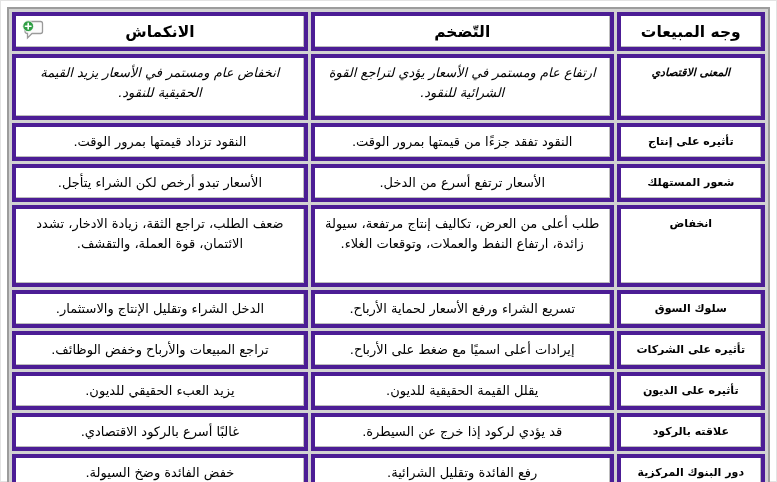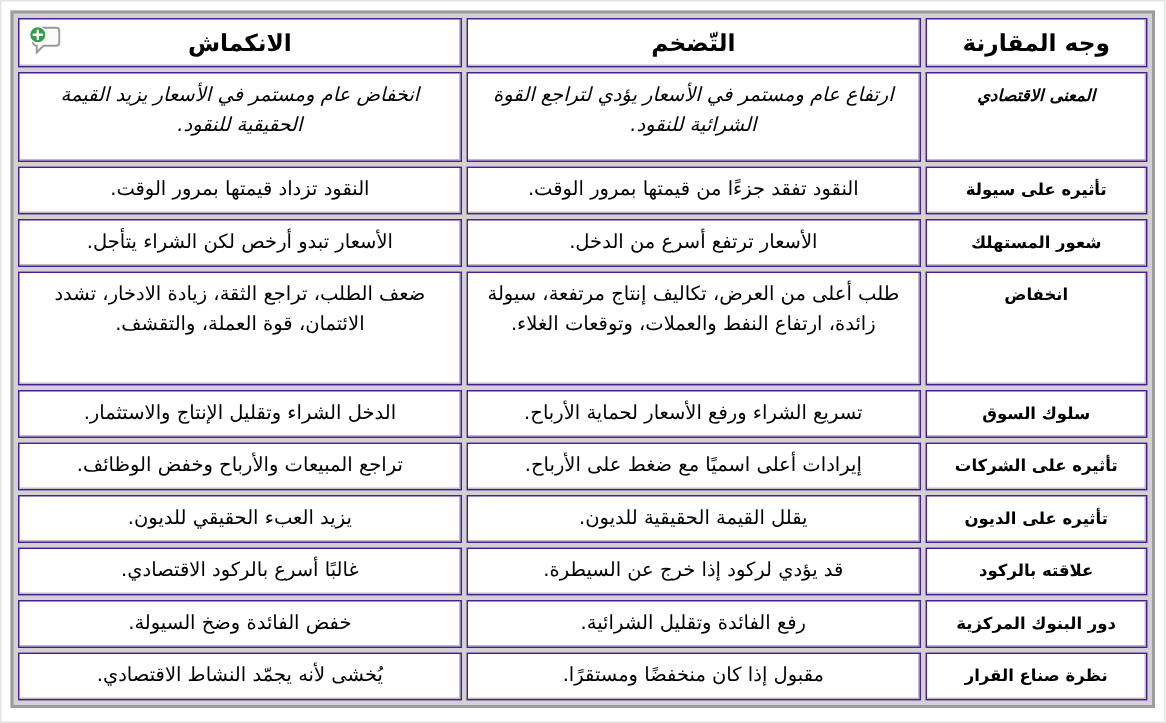--- a/index.html
+++ b/index.html
@@ -26,21 +26,21 @@
     background: #d2d2d2;          
     border: 2px solid #9c9c9c;    
     direction: rtl;
   }
   col.c-aspect { width: 148px; }
   col.c-inf    { width: 302px; }
   col.c-def    { width: 295px; }
 
   th, td {
     background: #ffffff;
-    border: 1px solid #4c1d95;
+    border: 4px solid #4c1d95;
     box-shadow: inset -1px -1px 0 #bdbdbd;
     text-align: center;
     vertical-align: top;
     color: #000000;
     padding: 5px 8px;
     font-size: 13px;
     line-height: 20px;
     word-wrap: break-word;
   }
   th {
@@ -75,42 +75,42 @@
 
 <div class="page">
   <table class="cmp">
     <colgroup>
       <col class="c-aspect">
       <col class="c-inf">
       <col class="c-def">
     </colgroup>
     <thead>
       <tr>
-        <th>وجه المقارنة</th>
+        <th>وجه المبيعات</th>
         <th>التّضخم</th>
         <th>
           <span class="icon-wrap">
             <svg width="24" height="21" viewBox="0 0 24 21" xmlns="http://www.w3.org/2000/svg">
               <path d="M8 2.5 h11.5 a2 2 0 0 1 2 2 v8 a2 2 0 0 1 -2 2 h-8.5 l-4.5 4.5 v-4.5 a2.5 2.5 0 0 1 -2.5 -2.5 v-7.5 a2 2 0 0 1 2 -2 z" fill="#fbfbfb" stroke="#9a9a9a" stroke-width="1.3"></path>
               <circle cx="7.2" cy="7.2" r="5.4" fill="#2f9e44" stroke="#ffffff" stroke-width="0.8"></circle>
               <path d="M7.2 4.4 v5.6 M4.4 7.2 h5.6" stroke="#ffffff" stroke-width="1.6" stroke-linecap="round"></path>
             </svg>
           </span>
           <span>الانكماش</span>
         </th>
       </tr>
     </thead>
     <tbody>
       <tr class="tall2">
         <td class="aspect">المعنى الاقتصادي</td>
         <td>ارتفاع عام ومستمر في الأسعار يؤدي لتراجع القوة الشرائية للنقود.</td>
         <td>انخفاض عام ومستمر في الأسعار يزيد القيمة الحقيقية للنقود.</td>
       </tr>
       <tr>
-        <td class="aspect">تأثيره على سيولة</td>
+        <td class="aspect">تأثيره على إنتاج</td>
         <td>النقود تفقد جزءًا من قيمتها بمرور الوقت.</td>
         <td>النقود تزداد قيمتها بمرور الوقت.</td>
       </tr>
       <tr>
         <td class="aspect">شعور المستهلك</td>
         <td>الأسعار ترتفع أسرع من الدخل.</td>
         <td>الأسعار تبدو أرخص لكن الشراء يتأجل.</td>
       </tr>
       <tr class="tall3">
         <td class="aspect">انخفاض</td>

